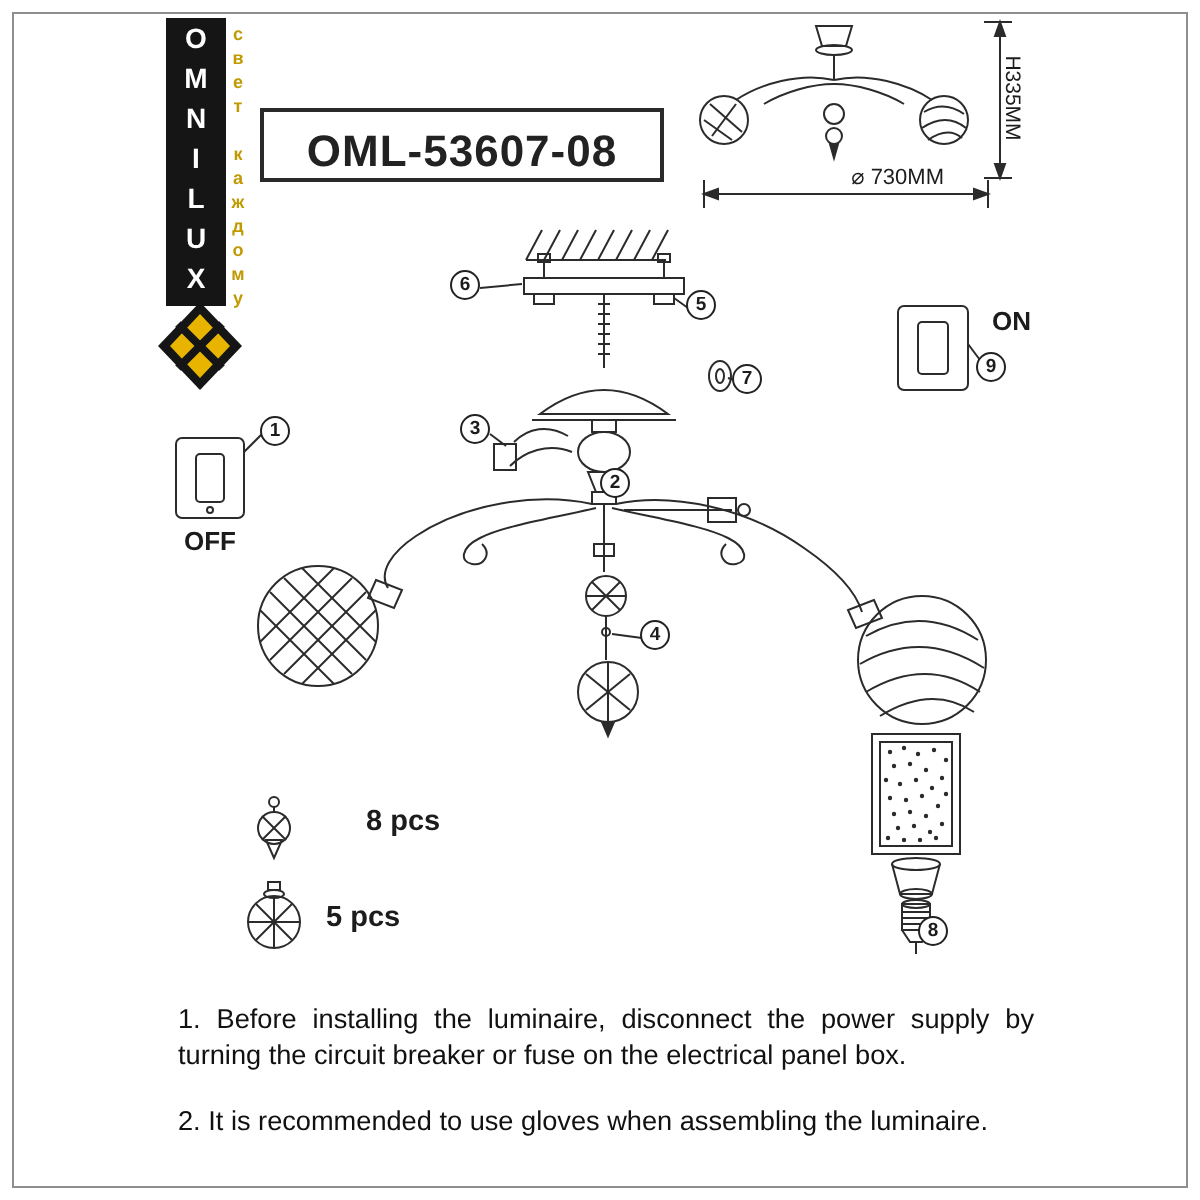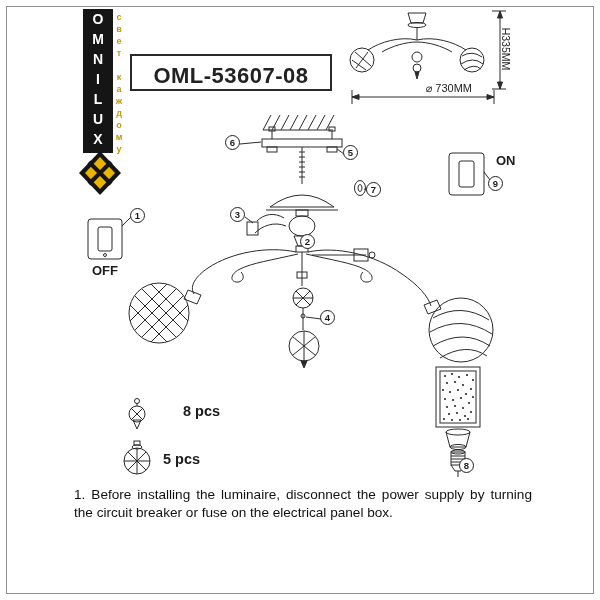--- a/index.html
+++ b/index.html
@@ -43,21 +43,21 @@
   .switch-label.on  { left:496px; top:153px; font-size:13px; }
 
   
   .qty { position:absolute; font-size:14.5px; font-weight:bold; }
   .qty.q8 { left:163px; top:403px;margin-left:20px; }
   .qty.q1 { left:163px; top:451px; }
 
   
   .instructions { position:absolute; left:74px; top:486px; width:458px;
                   font-size:13.6px; line-height:1.32; text-align:justify; color:#111; }
-  .instructions p { margin:0; }
+  .instructions p { margin:15px; }
 </style>
 </head>
 <body>
 
 <div class="page">
   <div class="frame"></div>
 
   <svg class="art" width="600" height="600" viewBox="0 0 600 600" stroke="#2b2b2b" stroke-width="1" fill="none">
 
     <g>
@@ -315,14 +315,15 @@
   <div class="callout c6">6</div>
   <div class="callout c7">7</div>
   <div class="callout c8">8</div>
   <div class="callout c9">9</div>
 
   <div class="qty q8">8 pcs</div>
   <div class="qty q1">5 pcs</div>
 
   <div class="instructions">
     <p>1. Before installing the luminaire, disconnect the power supply by turning the circuit breaker or fuse on the electrical panel box.</p>
+    <p>2. It is recommended to use gloves when assembling the luminaire.</p>
   </div>
 </div>
 
 </body></html>

